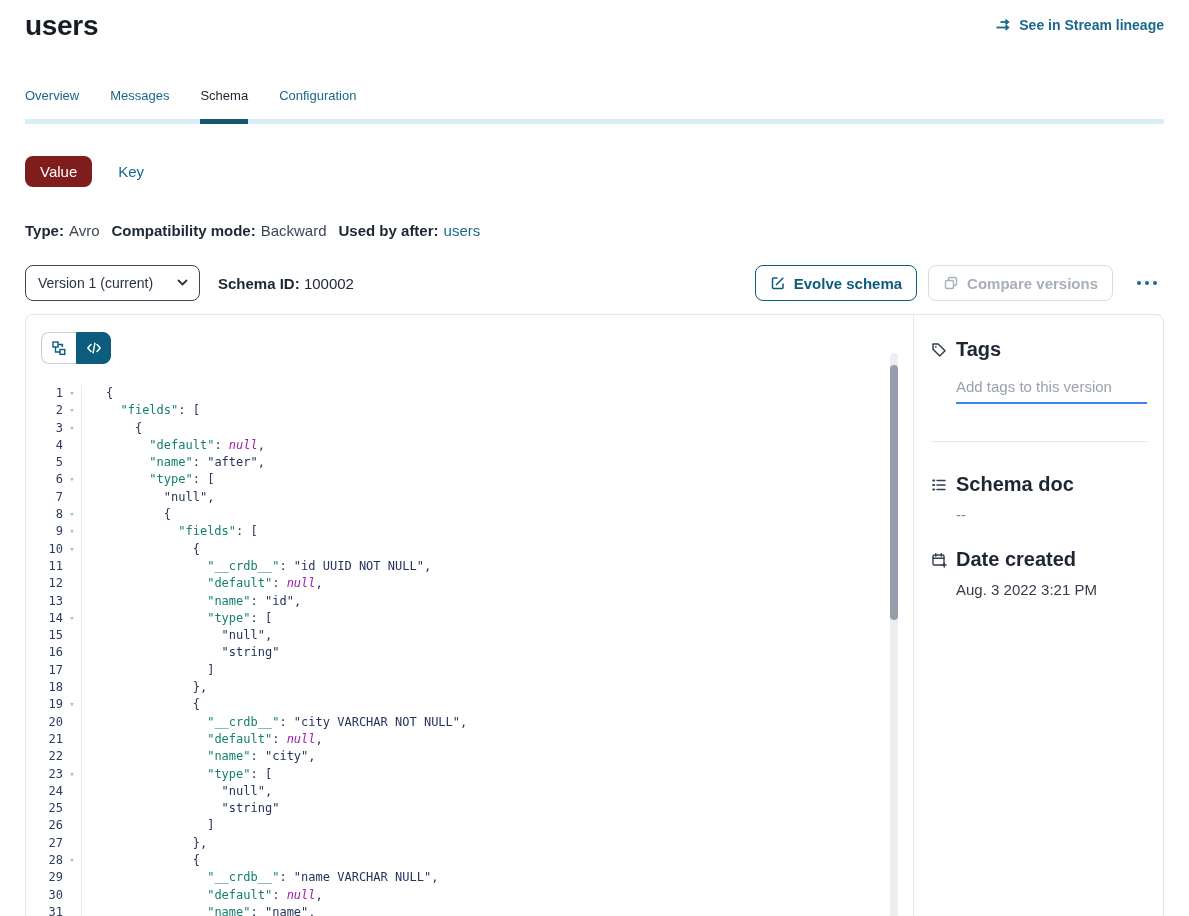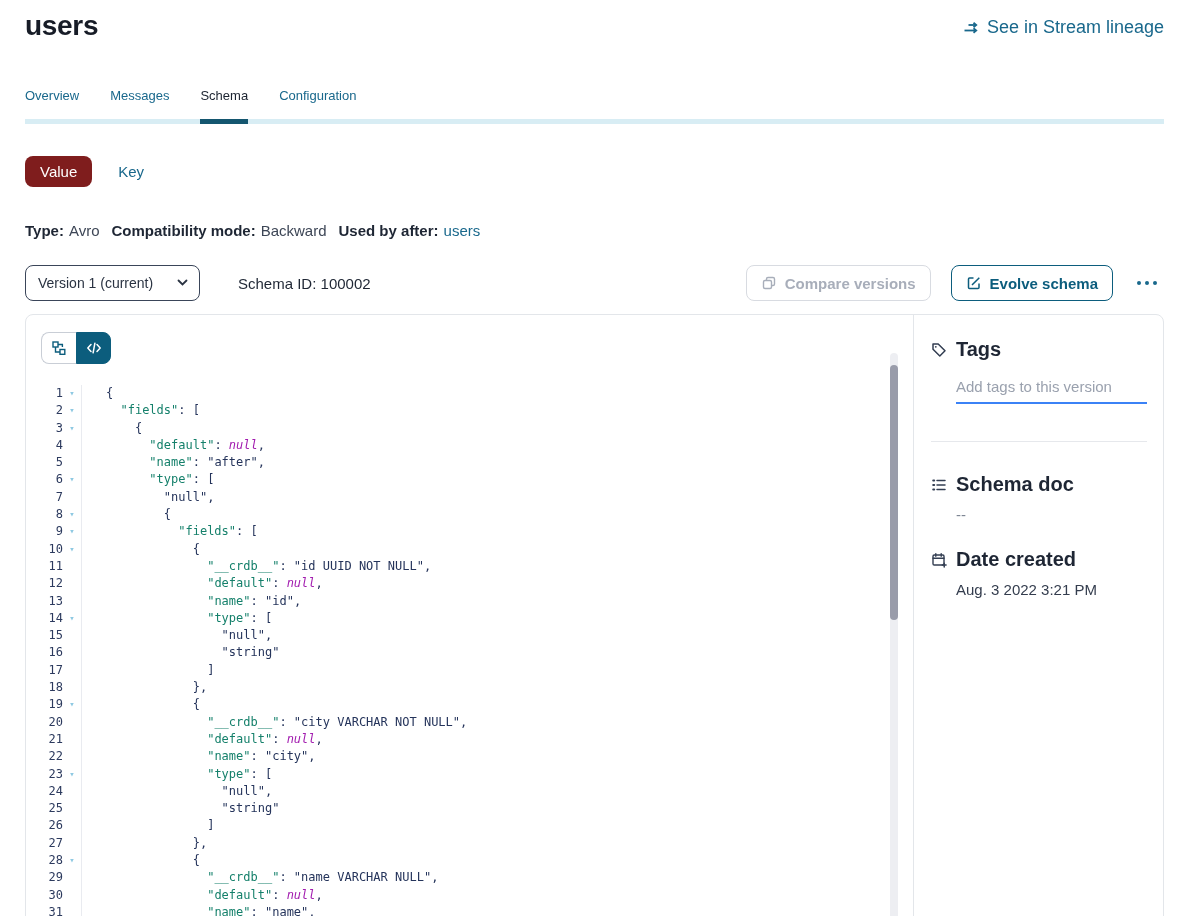--- a/index.html
+++ b/index.html
@@ -3,22 +3,22 @@
 <meta charset="utf-8">
 <style>
   * { margin:0; padding:0; box-sizing:border-box; }
   html,body { width:1189px; height:916px; overflow:hidden; background:#ffffff;
     font-family:"Liberation Sans", sans-serif; color:#1e2634; }
   .page { padding:0 25px; }
 
   
   .header-row { display:flex; justify-content:space-between; align-items:flex-start; padding-top:10px; }
   .page-title { font-size:28px; font-weight:700; color:#171c27; letter-spacing:-0.3px; }
-  .lineage-link { display:flex; align-items:center; gap:7px; color:#19688c; font-size:18px;
-    font-weight:400; text-decoration:none; margin-top:7px; cursor:pointer; }
+  .lineage-link { display:flex; align-items:center; gap:7px; color:#19688c; font-size:14px;
+    font-weight:700; text-decoration:none; margin-top:7px; cursor:pointer; }
 
   
   .tabwrap { position:relative; margin-top:46px; }
   .tabs { display:flex; gap:31px; }
   .tab { position:relative; font-size:13px; padding-bottom:21px; color:#19688c; cursor:pointer; }
   .tab.active { color:#1b2330; font-weight:400; }
   .tabs-bar { position:absolute; left:0; right:0; bottom:0; height:5px; background:#d8edf4; }
   .tab.active::after { content:""; position:absolute; left:0; bottom:0; width:100%; height:5px;
     background:#14566f; z-index:1; }
 
@@ -35,21 +35,21 @@
   .topic-link { color:#19688c; text-decoration:none; cursor:pointer; }
 
   
   .toolbar { display:flex; align-items:center; margin-top:26px; }
   .select-wrap { position:relative; width:175px;border-radius:13px; }
   .version-select { width:100%; height:36px; appearance:none; -webkit-appearance:none;
     border:1px solid #3a4559; border-radius:8px; padding:0 30px 0 12px; font-size:14px;
     color:#2a3342; background:#fff; font-family:inherit; cursor:pointer; }
   .select-chevron { position:absolute; right:10px; top:10px; pointer-events:none; }
   .schema-id { margin-left:18px; font-size:15px; }
-  .schema-id b { font-weight:400;margin-left:20px; }
+  .schema-id b { font-weight:700; }
   .toolbar-right { margin-left:auto; display:flex; align-items:center; gap:11px; }
   .btn { display:flex; align-items:center; gap:8px; height:36px; padding:0 14px; border-radius:8px;
     background:#fff; font-size:15px; font-weight:700; font-family:inherit; cursor:pointer; }
   .btn-disabled { border:1px solid #d8dbe1; color:#a8aeba; cursor:default; }
   .btn-primary-outline { border:1px solid #0c5d7d; color:#0c5d7d; margin-left:9px; }
   .more-btn { background:none; border:none; cursor:pointer; padding:4px 6px; margin-left:6px; }
 
   
   .card { margin-top:13px; border:1px solid #e3e6ea; border-radius:8px; height:620px;
     display:flex; overflow:hidden; }
@@ -147,37 +147,37 @@
         <svg width="15" height="15" viewBox="0 0 15 15" fill="none" stroke="#2a3342" stroke-width="1.8" stroke-linecap="round">
           <path d="M3.5 5.5 L7.5 9.5 L11.5 5.5"></path>
         </svg>
       </span>
     </div>
     <div class="schema-id">
       <b>Schema ID:</b>
       <span>100002</span>
     </div>
     <div class="toolbar-right">
+      <button class="btn btn-primary-outline">
+        <span style="display:flex;">
+          <svg width="16" height="16" viewBox="0 0 16 16" fill="none" stroke="#0c5d7d" stroke-width="1.5">
+            <path d="M13 8.5 V12.5 A1 1 0 0 1 12 13.5 H3.5 A1 1 0 0 1 2.5 12.5 V4 A1 1 0 0 1 3.5 3 H7.5"></path>
+            <path d="M6.5 9.5 L12.8 3.2 M6.5 9.5 L6 10 M12.8 3.2 L13.3 2.7"></path>
+          </svg>
+        </span>
+        <span>Evolve schema</span>
+      </button>
       <button class="btn btn-disabled" aria-disabled="true">
         <span style="display:flex;">
           <svg width="16" height="16" viewBox="0 0 16 16" fill="none" stroke="#a8aeba" stroke-width="1.4">
             <rect x="5.5" y="2.5" width="8" height="8" rx="1.5"></rect>
             <rect x="2.5" y="5.5" width="8" height="8" rx="1.5" fill="#ffffff"></rect>
           </svg>
         </span>
         <span>Compare versions</span>
-      </button>
-      <button class="btn btn-primary-outline">
-        <span style="display:flex;">
-          <svg width="16" height="16" viewBox="0 0 16 16" fill="none" stroke="#0c5d7d" stroke-width="1.5">
-            <path d="M13 8.5 V12.5 A1 1 0 0 1 12 13.5 H3.5 A1 1 0 0 1 2.5 12.5 V4 A1 1 0 0 1 3.5 3 H7.5"></path>
-            <path d="M6.5 9.5 L12.8 3.2 M6.5 9.5 L6 10 M12.8 3.2 L13.3 2.7"></path>
-          </svg>
-        </span>
-        <span>Evolve schema</span>
       </button>
       <button class="more-btn">
         <span style="display:flex;">
           <svg width="22" height="6" viewBox="0 0 22 6" fill="#19688c">
             <circle cx="3" cy="3" r="2"></circle>
               <circle cx="11" cy="3" r="2"></circle>
               <circle cx="19" cy="3" r="2"></circle>
           </svg>
         </span>
       </button>

